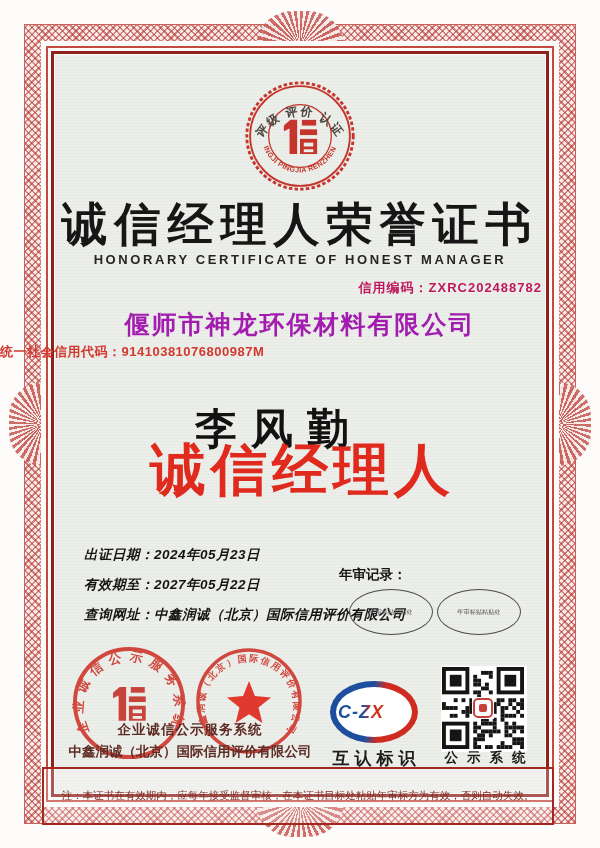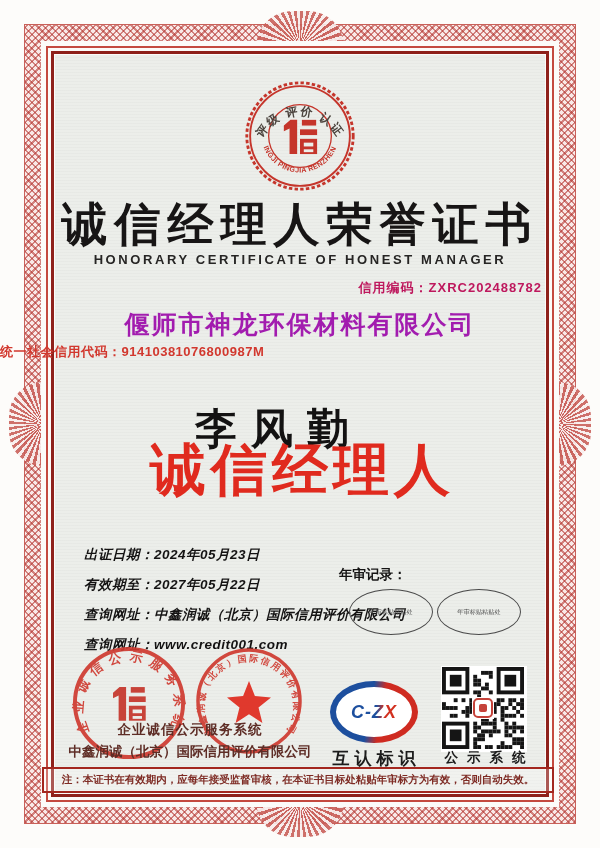--- a/index.html
+++ b/index.html
@@ -53,37 +53,37 @@
   .seal-right{position:absolute;left:194px;top:646px;width:110px;height:110px;opacity:.92;}
   .caption1{position:absolute;left:30px;top:721px;width:320px;text-align:center;
          font-size:13.5px;font-weight:800;color:#5e2d26;letter-spacing:1px;}
   .caption2{position:absolute;left:14px;top:743px;width:352px;text-align:center;
          font-size:13.5px;font-weight:800;color:#5e2d26;}
   .czx{position:absolute;left:330px;top:681px;width:88px;height:62px;border-radius:50%;
        background:linear-gradient(100deg,#1d4f9e 45%,#cf2b21 58%);
        display:flex;align-items:center;justify-content:center;}
   .czx-inner{width:72px;height:46px;border-radius:50%;background:#fff;border:2px solid #fff;
        box-shadow:inset 0 0 0 2px rgba(255,255,255,.9);
-       display:flex;align-items:center;justify-content:center;}
+       display:flex;align-items:center;justify-content:flex-start;}
   .czx-text{font-size:18px;font-weight:900;font-style:italic;letter-spacing:1px;
        background:linear-gradient(90deg,#1d4f9e 55%,#d2301f 72%);
        -webkit-background-clip:text;background-clip:text;color:transparent;}
   .mutual{position:absolute;left:312px;top:747px;width:124px;text-align:center;
        font-size:17px;font-weight:800;letter-spacing:5px;text-indent:5px;color:#1b1b1b;}
   .qr-wrap{position:absolute;left:441px;top:666px;width:84px;height:84px;background:#fff;padding:1px;}
   .qr-center{position:absolute;left:472px;top:697px;width:22px;height:22px;background:#fff;
        display:flex;align-items:center;justify-content:center;}
   .qr-center .badge{width:16px;height:16px;border:2px solid #c5423a;border-radius:5px;
        display:flex;align-items:center;justify-content:center;}
   .qr-center .badge i{display:block;width:8px;height:8px;border-radius:2px;background:#c5423a;}
   .publicity{position:absolute;left:425px;top:749px;width:120px;text-align:center;
        font-size:13.5px;font-weight:800;letter-spacing:9px;text-indent:9px;color:#1b1b1b;
        white-space:nowrap;}
   .note{position:absolute;left:42px;top:767px;width:504px;border:2px solid #a3271f;
-       padding:4px 2px;text-align:center;font-size:10.5px;font-weight:700;color:#7e2b24;
+       padding:20px 2px;text-align:center;font-size:10.5px;font-weight:400;color:#7e2b24;
        letter-spacing:0;white-space:nowrap;background:rgba(255,255,255,.25);}
 </style>
 </head>
 <body>
 
 <div class="page">
 
   <div class="band"></div>
   <div class="fan top"></div>
   <div class="fan bottom"></div>
@@ -137,23 +137,20 @@
 
     <div class="details">
       <div class="row">
         <span>出证日期：</span><span>2024年05月23日</span>
       </div>
       <div class="row">
         <span>有效期至：</span><span>2027年05月22日</span>
       </div>
       <div class="row">
         <span>查询网址：</span><span>中鑫润诚（北京）国际信用评价有限公司</span>
-      </div>
-      <div class="row">
-        <span>查询网址：</span><span>www.credit001.com</span>
       </div>
     </div>
 
     <div class="ar-label">年审记录：</div>
     <div class="sticker s1">
       <span>年审标贴粘贴处</span>
     </div>
     <div class="sticker s2">
       <span>年审标贴粘贴处</span>
     </div>

